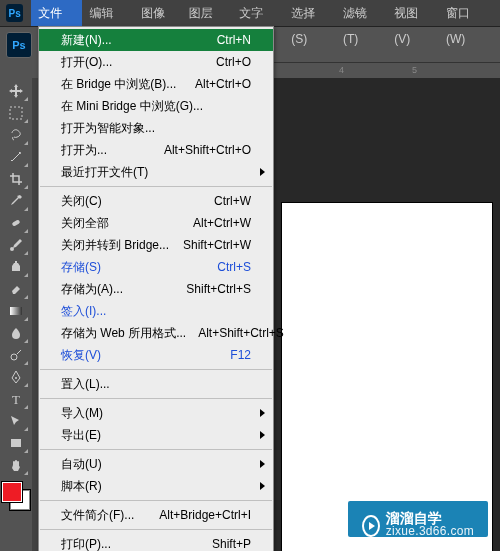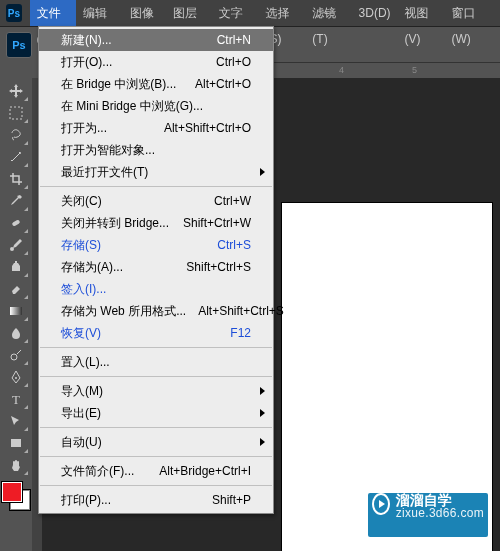--- a/index.html
+++ b/index.html
@@ -17,48 +17,47 @@
   .tool{width:26px;height:22px;display:flex;align-items:center;justify-content:center;color:#ccc;position:relative;cursor:default}
   .tool .tri{position:absolute;right:1px;bottom:1px;width:0;height:0;border-right:4px solid #aaa;border-top:4px solid transparent}
   .swatches{margin-top:6px;position:relative;width:28px;height:28px}
   .sw-fg{position:absolute;width:18px;height:18px;background:#ee1c25;border:1px solid #fff;top:0;left:0;box-shadow:0 0 0 1px #000}
   .sw-bg{position:absolute;width:18px;height:18px;background:#fff;border:1px solid #888;bottom:0;right:0;box-shadow:0 0 0 1px #000}
   .sidepanel{position:absolute;top:16px;left:32px;width:10px;bottom:0;background:#424242;border-right:1px solid #2a2a2a}
   .canvas-area{position:absolute;top:16px;left:42px;right:0;bottom:0;background:#282828}
   .canvas{position:absolute;top:125px;left:240px;width:210px;height:370px;background:#fff;box-shadow:0 0 0 1px #000}
   .dropdown{position:absolute;top:26px;left:38px;width:234px;background:#ededed;border:1px solid #8a8a8a;box-shadow:1px 2px 4px rgba(0,0,0,.4);z-index:100;color:#000;padding:2px 0}
   .dd-item{height:22px;display:flex;align-items:center;padding:0 22px 0 22px;position:relative;cursor:default}
-  .dd-item.hover{background:#737373;color:#fff}
+  .dd-item.hover{background:#15803d;color:#fff}
   .dd-item.disabled{color:#1d4ed8}
   .dd-label{flex:1;white-space:nowrap}
   .dd-shortcut{margin-left:12px;white-space:nowrap}
   .dd-sep{height:1px;background:#c0c0c0;margin:3px 1px}
   .dd-arrow{position:absolute;right:8px;width:0;height:0;border-left:5px solid #000;border-top:4px solid transparent;border-bottom:4px solid transparent}
-  .watermark{position:absolute;right:12px;bottom:14px;width:112px;height:44px;background:#1b83b5;display:flex;align-items:flex-start;padding:0 4px;color:#fff;border-radius:2px}
+  .watermark{position:absolute;right:12px;bottom:14px;width:112px;height:36px;background:#1b83b5;display:flex;align-items:flex-end;padding:0 14px;color:#fff;border-radius:2px}
   .wm-play{width:18px;height:18px;border:2px solid #fff;border-radius:50%;display:flex;align-items:center;justify-content:center;margin-right:6px}
   .wm-play::after{content:"";width:0;height:0;border-left:6px solid #fff;border-top:4px solid transparent;border-bottom:4px solid transparent;margin-left:2px}
   .wm-txt{display:flex;flex-direction:column;line-height:1}
   .wm-main{font-size:14px;font-weight:bold}
   .wm-sub{font-size:12px;opacity:.9;letter-spacing:.3px}
   svg{display:block}
 </style>
 </head>
 <body>
 
 <div class="titlebar">
   <div class="ps-logo">Ps</div>
   <div class="menubar" id="menubar">
       <div class="menu-item active">文件(F)</div>
       <div class="menu-item">编辑(E)</div>
       <div class="menu-item">图像(I)</div>
       <div class="menu-item">图层(L)</div>
       <div class="menu-item">文字(Y)</div>
       <div class="menu-item">选择(S)</div>
       <div class="menu-item">滤镜(T)</div>
-      <div class="menu-item">3D(D)</div>
       <div class="menu-item">视图(V)</div>
       <div class="menu-item">窗口(W)</div>
     </div>
 </div>
 
 <div class="options-bar">
   <div class="ps-sq">Ps</div>
 </div>
 
 <div class="workspace">
@@ -218,34 +217,38 @@
       <span class="dd-shortcut">Ctrl+O</span>
     </div>
     <div class="dd-item">
       <span class="dd-label">在 Bridge 中浏览(B)...</span>
       <span class="dd-shortcut">Alt+Ctrl+O</span>
     </div>
     <div class="dd-item">
       <span class="dd-label">在 Mini Bridge 中浏览(G)...</span>
     </div>
     <div class="dd-item">
+      <span class="dd-label">打开为智能对象...</span>
+    </div>
+    <div class="dd-item">
       <span class="dd-label">打开为...</span>
       <span class="dd-shortcut">Alt+Shift+Ctrl+O</span>
     </div>
     <div class="dd-item">
-      <span class="dd-label">打开为智能对象...</span>
-    </div>
-    <div class="dd-item">
       <span class="dd-label">最近打开文件(T)</span>
       <span class="dd-arrow"></span>
     </div>
     <div class="dd-sep"></div>
     <div class="dd-item">
       <span class="dd-label">关闭(C)</span>
       <span class="dd-shortcut">Ctrl+W</span>
+    </div>
+    <div class="dd-item">
+      <span class="dd-label">关闭全部</span>
+      <span class="dd-shortcut">Alt+Ctrl+W</span>
     </div>
     <div class="dd-item">
       <span class="dd-label">关闭并转到 Bridge...</span>
       <span class="dd-shortcut">Shift+Ctrl+W</span>
     </div>
     <div class="dd-item disabled">
       <span class="dd-label">存储(S)</span>
       <span class="dd-shortcut">Ctrl+S</span>
     </div>
     <div class="dd-item">
@@ -274,20 +277,24 @@
     </div>
     <div class="dd-item">
       <span class="dd-label">导出(E)</span>
       <span class="dd-arrow"></span>
     </div>
     <div class="dd-sep"></div>
     <div class="dd-item">
       <span class="dd-label">自动(U)</span>
       <span class="dd-arrow"></span>
     </div>
+    <div class="dd-item">
+      <span class="dd-label">脚本(R)</span>
+      <span class="dd-arrow"></span>
+    </div>
     <div class="dd-sep"></div>
     <div class="dd-item">
       <span class="dd-label">文件简介(F)...</span>
       <span class="dd-shortcut">Alt+Bridge+Ctrl+I</span>
     </div>
     <div class="dd-sep"></div>
     <div class="dd-item">
       <span class="dd-label">打印(P)...</span>
       <span class="dd-shortcut">Shift+P</span>
     </div>

